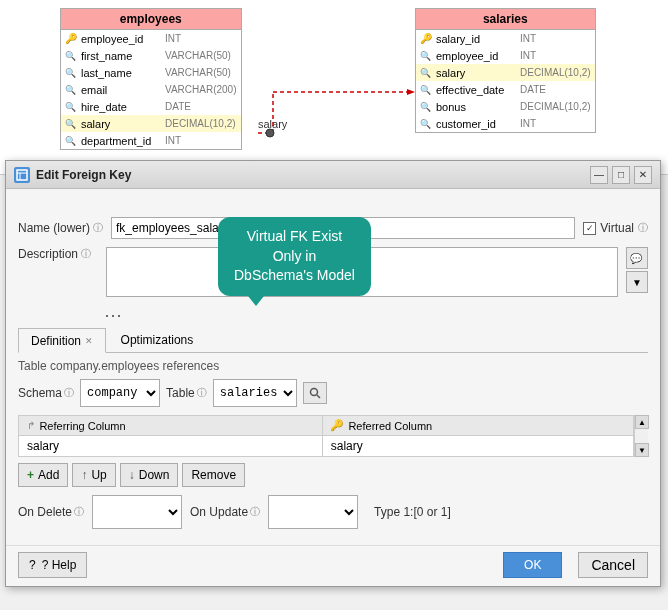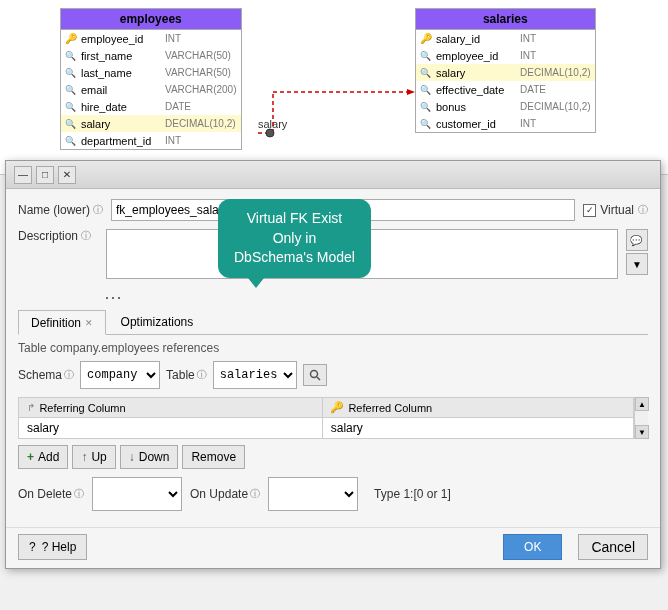--- a/index.html
+++ b/index.html
@@ -26,21 +26,21 @@
 
     
     .db-table {
       position: absolute;
       border: 1px solid #aaa;
       background: #fff;
       font-size: 11px;
       min-width: 180px;
     }
     .db-table-header {
-      background: #8b5cf6;
+      background: #fca5a5;
       text-align: center;
       padding: 3px 6px;
       font-weight: bold;
       border-bottom: 1px solid #aaa;
       font-size: 12px;
     }
     .db-table-row {
       display: flex;
       align-items: center;
       padding: 1px 4px;
@@ -161,20 +161,21 @@
     .dialog-content {
       padding: 10px 12px 8px 12px;
     }
 
     
     .form-row {
       display: flex;
       align-items: center;
       margin-bottom: 8px;
       gap: 8px;
+      margin-top: 18px;
     }
     .form-label {
       font-size: 12px;
       color: #333;
       min-width: 80px;
       display: flex;
       align-items: center;
       gap: 3px;
     }
     .form-label .info-icon {
@@ -590,20 +591,30 @@
     <circle cx="270" cy="133" r="4" fill="#555" stroke="#333" stroke-width="1"></circle>
   </svg>
 
   <div class="arrow-label">salary</div>
 
 </div>
 
 <div class="dialog">
 
   <div class="dialog-titlebar">
+    <div class="dialog-title-left">
+      <div class="dialog-icon">
+        <svg width="12" height="12" viewBox="0 0 12 12">
+          <rect x="1" y="1" width="10" height="10" fill="none" stroke="white" stroke-width="1.5"></rect>
+          <line x1="1" y1="4" x2="11" y2="4" stroke="white" stroke-width="1"></line>
+          <line x1="4" y1="4" x2="4" y2="11" stroke="white" stroke-width="1"></line>
+        </svg>
+      </div>
+      <span class="dialog-title-text">Edit Foreign Key</span>
+    </div>
     <div class="titlebar-buttons">
       <div class="titlebar-btn">—</div>
       <div class="titlebar-btn">□</div>
       <div class="titlebar-btn close-btn">✕</div>
     </div>
   </div>
 
   <div class="dialog-content">
 
     <div class="form-row">

